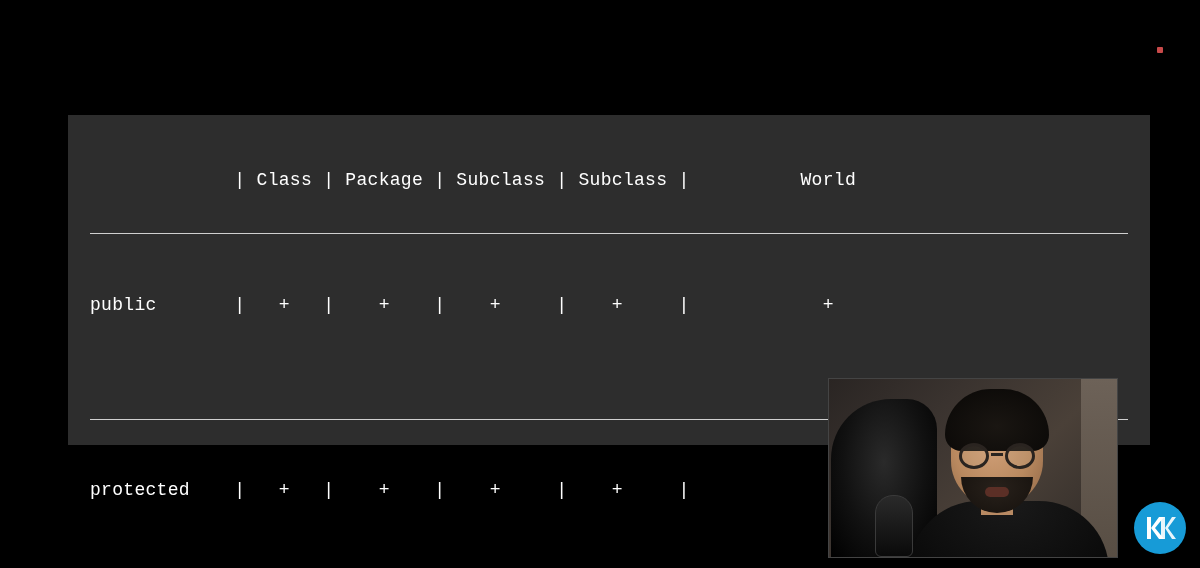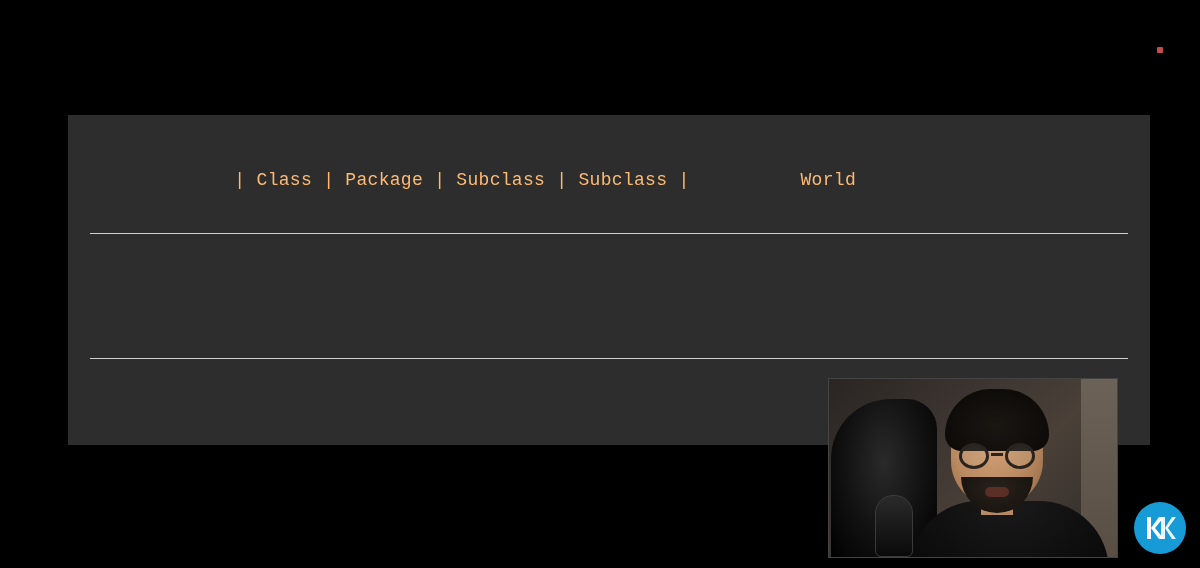--- a/index.html
+++ b/index.html
@@ -16,21 +16,21 @@
       position: relative;
     }
     .slide-panel {
       position: absolute;
       top: 115px;
       left: 68px;
       width: 1082px;
       height: 330px;
       background: #2d2d2d;
       padding: 16px 22px 16px 22px;
-      color: #fdba74;
+      color: #ffffff;
       font-size: 18px;
       line-height: 1.1;
       letter-spacing: 0.3px;
     }
     .ascii-block {
       white-space: pre;
       font-family: inherit;
     }
     .row-line {
       display: block;
@@ -192,23 +192,25 @@
 </head>
 <body>
 
 <div class="cursor-dot"></div>
 
 <div class="slide-panel">
   <div class="ascii-block">
     <span class="row-line">             | Class | Package | Subclass | Subclass |          World           </span>
     <span class="hr-line"></span>
 
+    <span class="row-line">public       |   +   |    +    |    +     |    +     |            +             </span>
     <span class="row-line"></span>
     <span class="hr-line"></span>
 
+    <span class="row-line">protected    |   +   |    +    |    +     |    +     |                          </span>
     
     
 
     
     
     
 
     
     
   </div>

